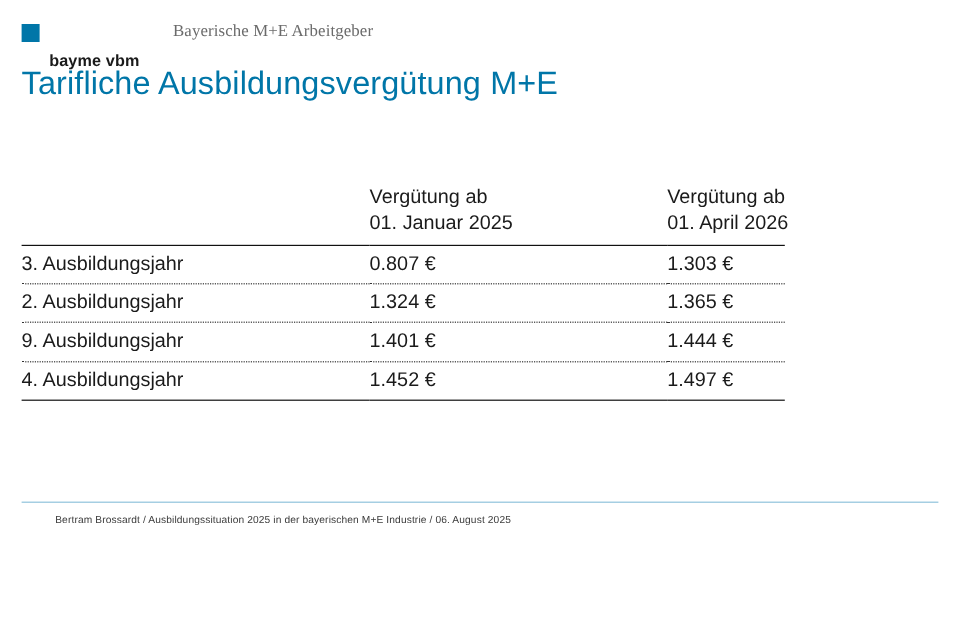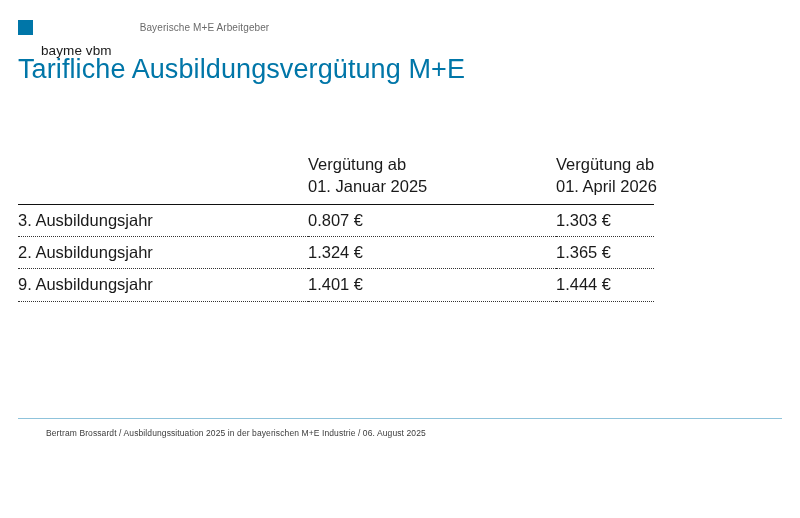--- a/index.html
+++ b/index.html
@@ -32,31 +32,32 @@
   }
   .brand-mark {
     width: 15px;
     height: 15px;
     background: #0076a8;
     flex: 0 0 auto;
   }
   .brand-name {
     margin-left: 8px;
     font-size: 13.5px;
-    font-weight: normal;
+    font-weight: bold;
     color: #1a1a1a;
     letter-spacing: 0.1px;
     margin-top: 46px;
   }
   .brand-sub {
     margin-left: 28px;
-    font-size: 10px;
+    font-size: 14px;
     color: #6b6b6b;
     letter-spacing: 0.1px;
     white-space: nowrap;
+    font-family: Liberation Serif, serif;
   }
 
   
   .slide-title {
     position: absolute;
     left: 18px;
     top: 54px;
     font-size: 27px;
     font-weight: normal;
     color: #0076a8;
@@ -180,20 +181,25 @@
         <tr class="body-row">
           <td class="label-cell">2. Ausbildungsjahr</td>
           <td class="val-cell">1.324 €</td>
           <td class="val-cell">1.365 €</td>
         </tr>
         <tr class="body-row">
           <td class="label-cell">9. Ausbildungsjahr</td>
           <td class="val-cell">1.401 €</td>
           <td class="val-cell">1.444 €</td>
         </tr>
+        <tr class="body-row solid">
+          <td class="label-cell">4. Ausbildungsjahr</td>
+          <td class="val-cell">1.452 €</td>
+          <td class="val-cell">1.497 €</td>
+        </tr>
       </tbody>
     </table>
   </div>
 
   <div class="footer-rule"></div>
   <div class="footer-text">Bertram Brossardt / Ausbildungssituation 2025 in der bayerischen M+E Industrie / 06. August 2025</div>
 
 </div>
 
 </body></html>

